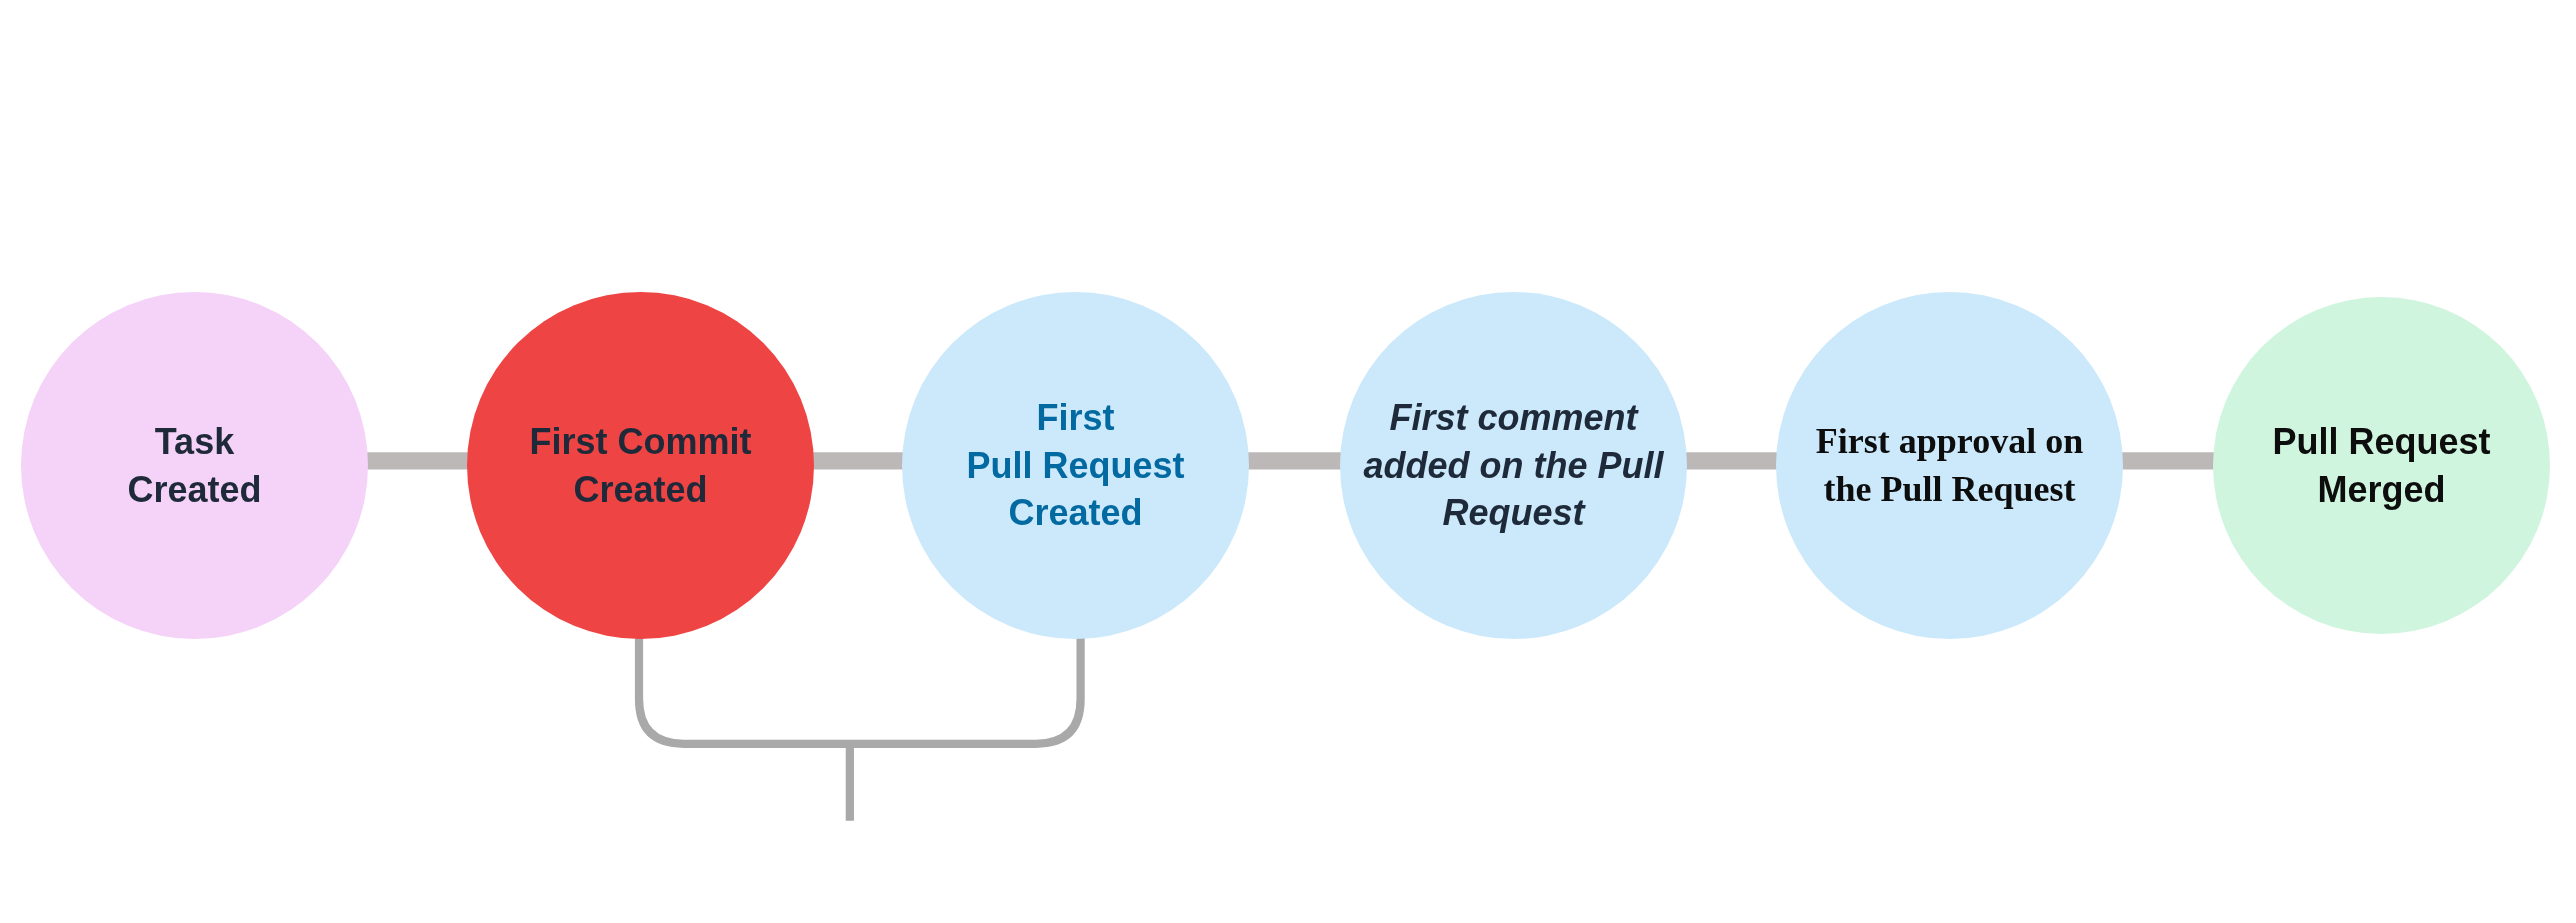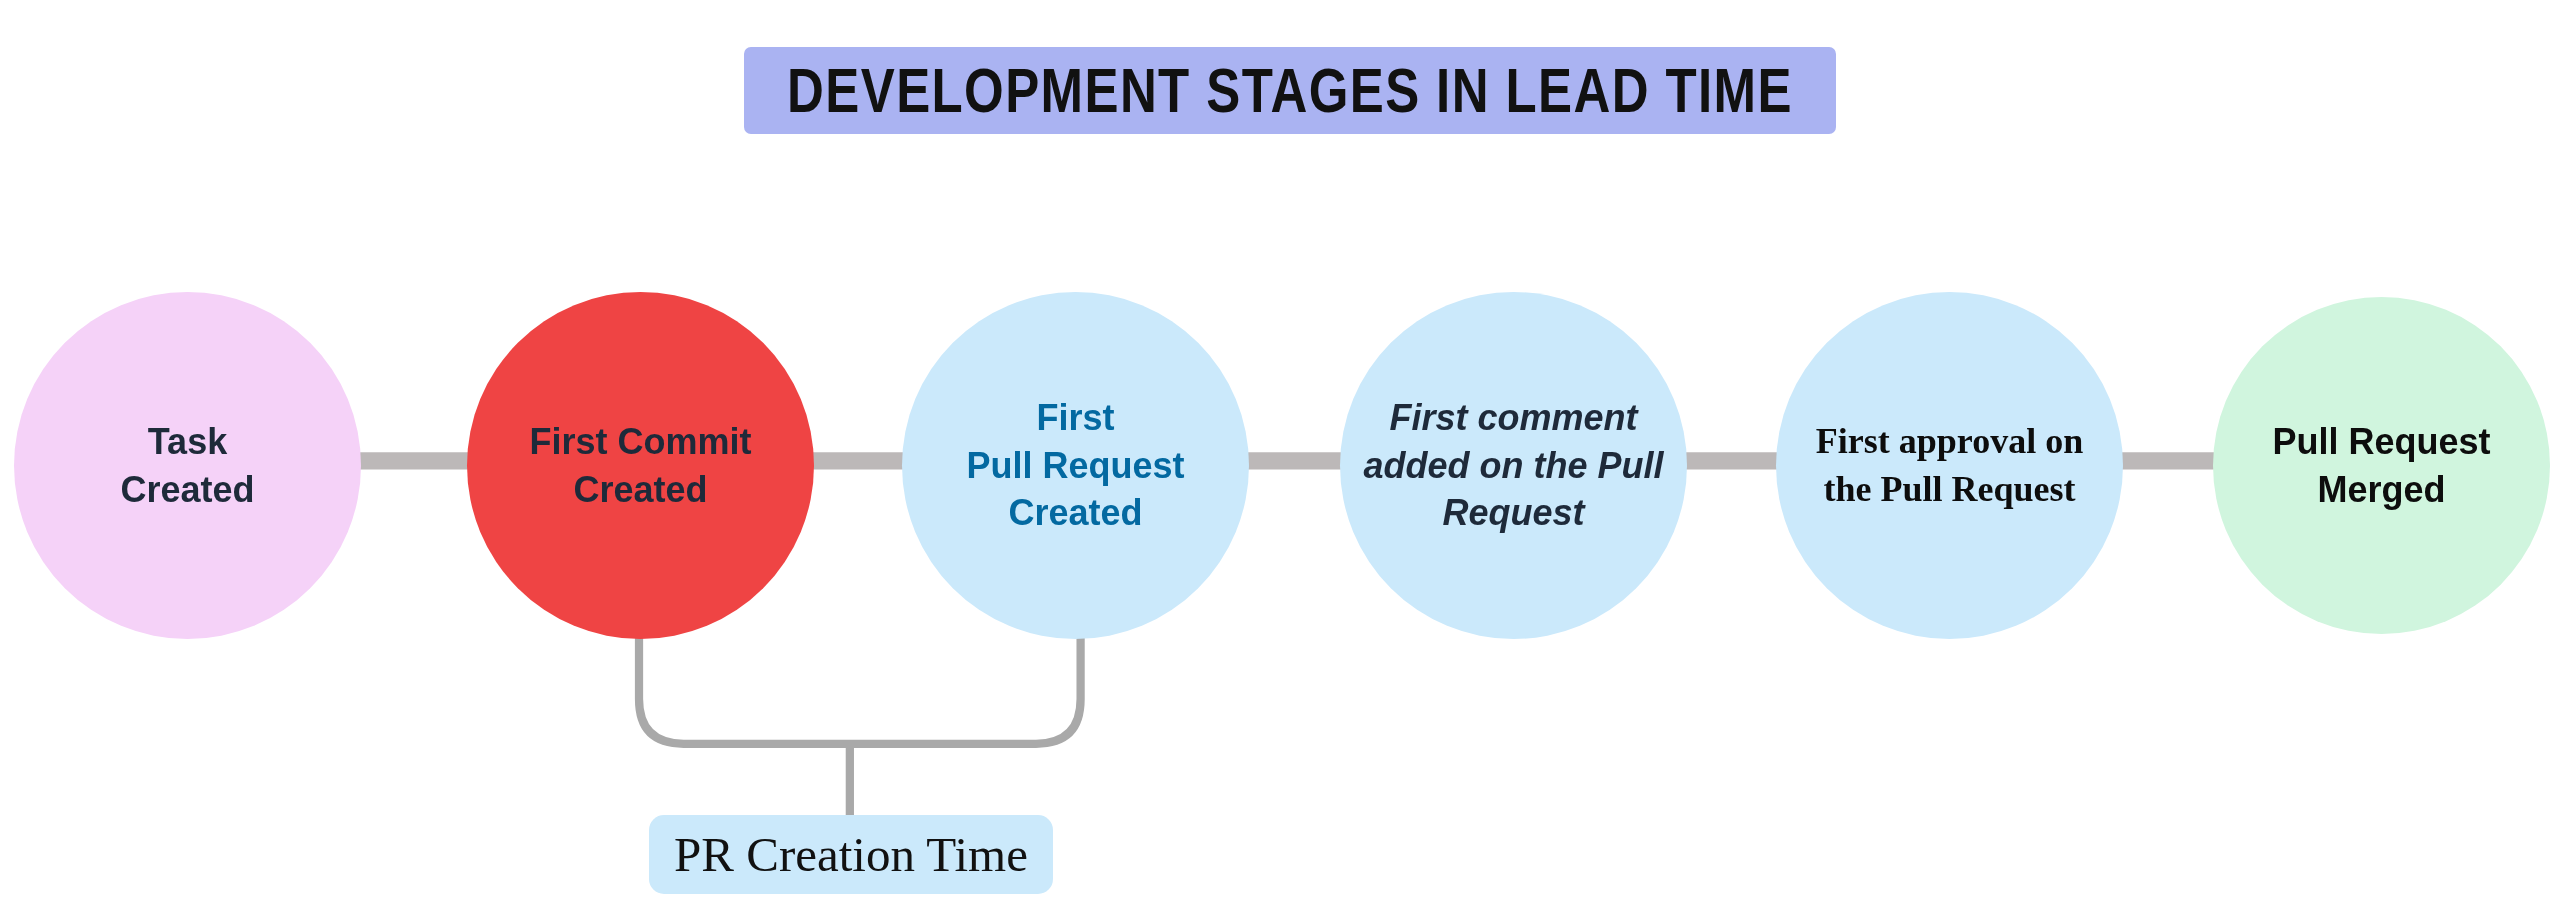--- a/index.html
+++ b/index.html
@@ -42,21 +42,21 @@
     align-items: center;
     justify-content: center;
   }
   .stage-label {
     font-size: 36px;
     font-weight: 700;
     line-height: 1.32;
     text-align: center;
     white-space: pre;
   }
-  .stage-1 { left: 14px; }
+  .stage-1 { left: 21px; }
   .stage-2 { left: 467px; }
   .stage-3 { left: 902px; }
   .stage-4 { left: 1340px; }
   .stage-5 { left: 1776px; font-family: Liberation Serif, serif; }
   .stage-6 { left: 2213px; top: 297px; width: 337px; height: 337px; }
   .bracket-annotation {
     position: absolute;
     left: 649px; top: 815px;
     width: 404px; height: 79px;
     border-radius: 15px;
@@ -74,23 +74,20 @@
 </head>
 <body>
 
 <div class="canvas">
 
   <svg class="connector-svg" viewBox="0 0 3750 1344" xmlns="http://www.w3.org/2000/svg">
     <line x1="283" y1="671" x2="3467" y2="671" stroke-width="25" stroke="#bcb8b8"></line>
     <path d="M 930 905 L 930 1018 Q 930 1083 995 1083 L 1508 1083 Q 1573 1083 1573 1018 L 1573 905 M 1237 1083 L 1237 1195" fill="none" stroke-width="12" stroke="#a9a9a9"></path>
   </svg>
 
-  <div class="title-banner" style="background: rgb(170, 179, 242);">
-    <span class="title-text" style="color: rgb(17, 17, 17);">DEVELOPMENT STAGES IN LEAD TIME</span>
-  </div>
 
   <div class="stage stage-1" style="background: rgb(245, 210, 248);">
     <span class="stage-label" style="color: rgb(30, 42, 58);">Task
 Created</span>
   </div>
 
   <div class="stage stage-2" style="background: #ef4444;">
     <span class="stage-label" style="color: rgb(30, 42, 58);">First Commit
 Created</span>
   </div>
@@ -110,18 +107,15 @@
   <div class="stage stage-5" style="background: rgb(203, 233, 251);">
     <span class="stage-label" style="color: rgb(13, 13, 13);">First approval on
 the Pull Request</span>
   </div>
 
   <div class="stage stage-6" style="background: rgb(208, 245, 222);">
     <span class="stage-label" style="color: rgb(13, 13, 13);">Pull Request
 Merged</span>
   </div>
 
-  <div class="bracket-annotation" style="background: rgb(203, 233, 251);">
-    <span class="bracket-annotation-text" style="color: rgb(17, 17, 17);">PR Creation Time</span>
-  </div>
 
 </div>
 
 
 </body></html>

